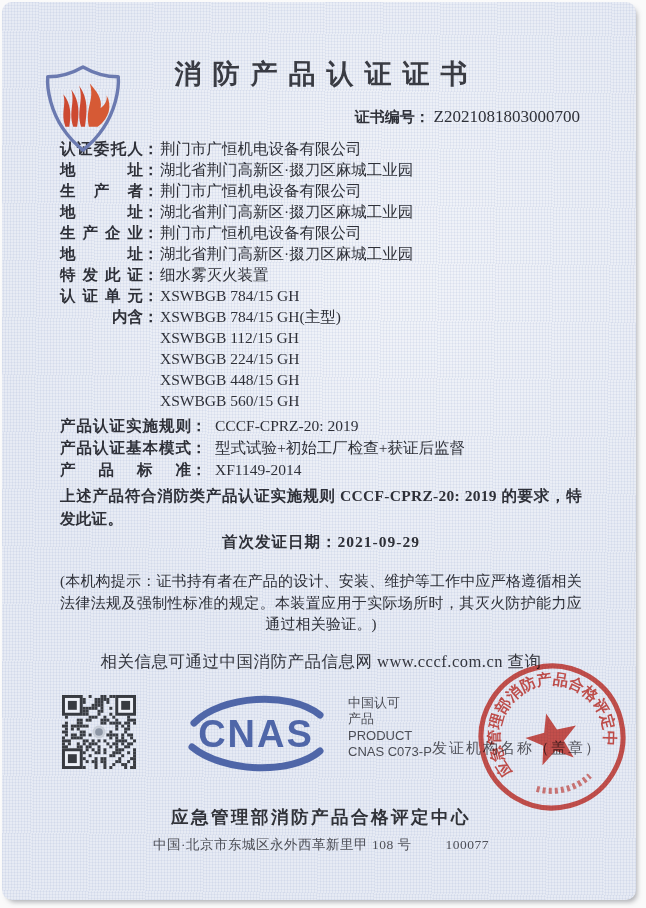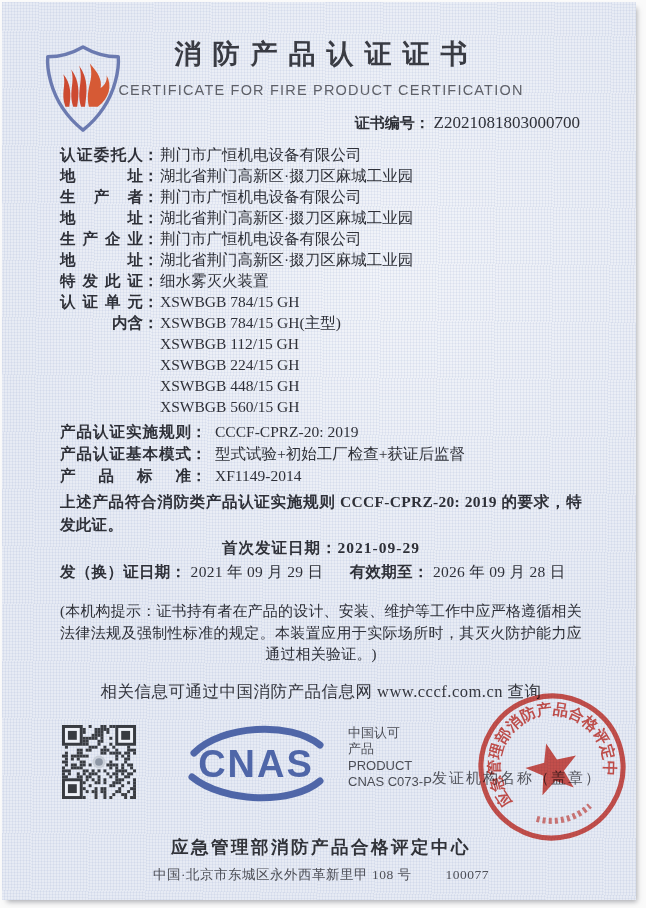--- a/index.html
+++ b/index.html
@@ -7,22 +7,23 @@
               font-family:"Liberation Serif","DejaVu Serif",serif; }
   .page { position:relative; width:646px; height:908px; background:#fafafa; }
   .paper {
     position:absolute; left:2px; top:2px; right:10px; bottom:8px;
     background-color:#e7ebf4;
     background-image:
       repeating-linear-gradient(91deg, rgba(125,145,195,.11) 0 1px, rgba(0,0,0,0) 1px 3px),
       repeating-linear-gradient(1deg,  rgba(125,145,195,.09) 0 1px, rgba(0,0,0,0) 1px 3px),
       radial-gradient(circle at 60% 30%, rgba(255,255,255,.45), rgba(0,0,0,0) 55%);
     box-shadow: 3px 4px 5px -2px rgba(110,112,120,.55);
-    padding:28px 54px 0 58px;
+    padding:48px 54px 0 58px;
     color:#2e3038;
+    border-radius:10px;
   }
   
   .header { position:relative; text-align:center; }
   .logo { position:absolute; left:-24px; top:6px; width:94px; height:94px; }
   .title { font-size:27px; font-weight:700; letter-spacing:11px; text-indent:11px;
            color:#393b43; margin-top:6px; }
   .subtitle { margin-top:10px; font-family:"Liberation Sans","DejaVu Sans",sans-serif;
               font-size:14.5px; letter-spacing:1.2px; color:#5e6068; }
   .certno { margin-top:15px; text-align:right; font-size:15px; padding-right:2px; }
   .certno .lbl { font-weight:700; }
@@ -85,21 +86,20 @@
           <path d="M48 5 C60 12 74 15 84 15 C84 15 88 58 48 90 C8 58 12 15 12 15 C22 15 36 12 48 5 Z" fill="none" stroke="#6b7ab0" stroke-width="3.5" stroke-linejoin="round"></path>
           <g fill="#cd4a31">
             <path d="M30 66 C25 52 31 45 28 33 C36 43 36 54 34 66 Z"></path>
             <path d="M38 66 C33 50 40 42 36 28 C45 40 44 53 42 66 Z"></path>
             <path d="M46 66 C41 49 49 40 44 24 C54 38 52 52 50 66 Z"></path>
             <path d="M54 66 C50 46 60 40 55 22 C62 30 68 38 66 47 C71 44 73 38 72 34 C78 44 75 58 63 66 Z" fill="#d65a35"></path>
           </g>
         </svg>
       </div>
       <div class="title">消防产品认证证书</div>
-      <div class="subtitle">CERTIFICATE FOR FIRE PRODUCT CERTIFICATION</div>
       <div class="certno">
         <span class="lbl">证书编号</span><span class="lbl">：</span>
         <span class="val">Z2021081803000700</span>
       </div>
     </div>
 
     <div class="fields">
       <div class="frow">
         <span class="flabel">认证委托人</span>
           <span class="colon">：</span>
@@ -169,27 +169,20 @@
         <span class="rvalue" style="font-weight:400">XF1149-2014</span>
       </div>
     </div>
 
     <p class="statement">上述产品符合消防类产品认证实施规则 CCCF-CPRZ-20: 2019 的要求，特发此证。</p>
 
     <div class="first-issue">
       <span>首次发证日期</span><span>：</span><span>2021-09-29</span>
     </div>
 
-    <div class="dates">
-      <span class="b">发（换）证日期</span><span class="b">：</span>
-      <span>2021 年 09 月 29 日</span>
-      <span class="gap"></span>
-      <span class="b">有效期至</span><span class="b">：</span>
-      <span>2026 年 09 月 28 日</span>
-    </div>
 
     <p class="note">(本机构提示：证书持有者在产品的设计、安装、维护等工作中应严格遵循相关法律法规及强制性标准的规定。本装置应用于实际场所时，其灭火防护能力应通过相关验证。)</p>
 
     <div class="validity">
       <div>相关信息可通过中国消防产品信息网 www.cccf.com.cn 查询</div>
     </div>
 
     <div class="marks">
       <svg class="qr" viewBox="0 0 75 75">
           <rect x="27" y="0" width="3" height="3" fill="#383b41"></rect>

